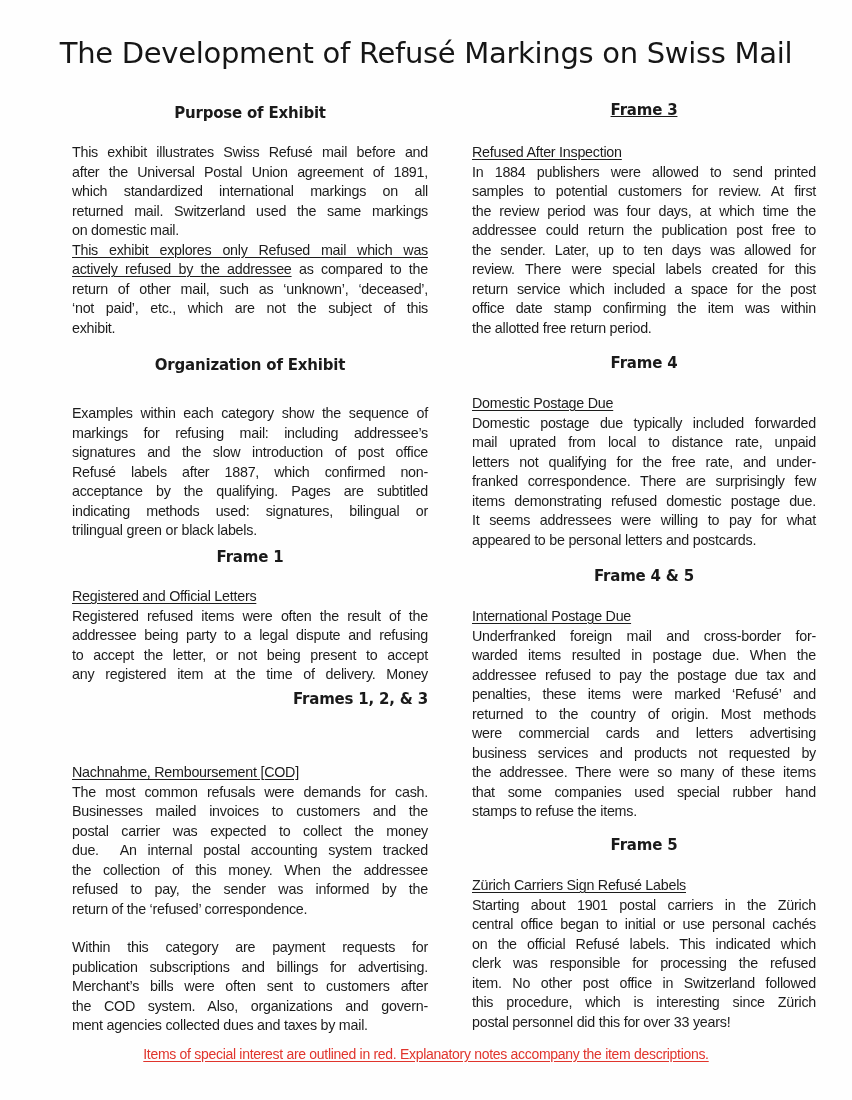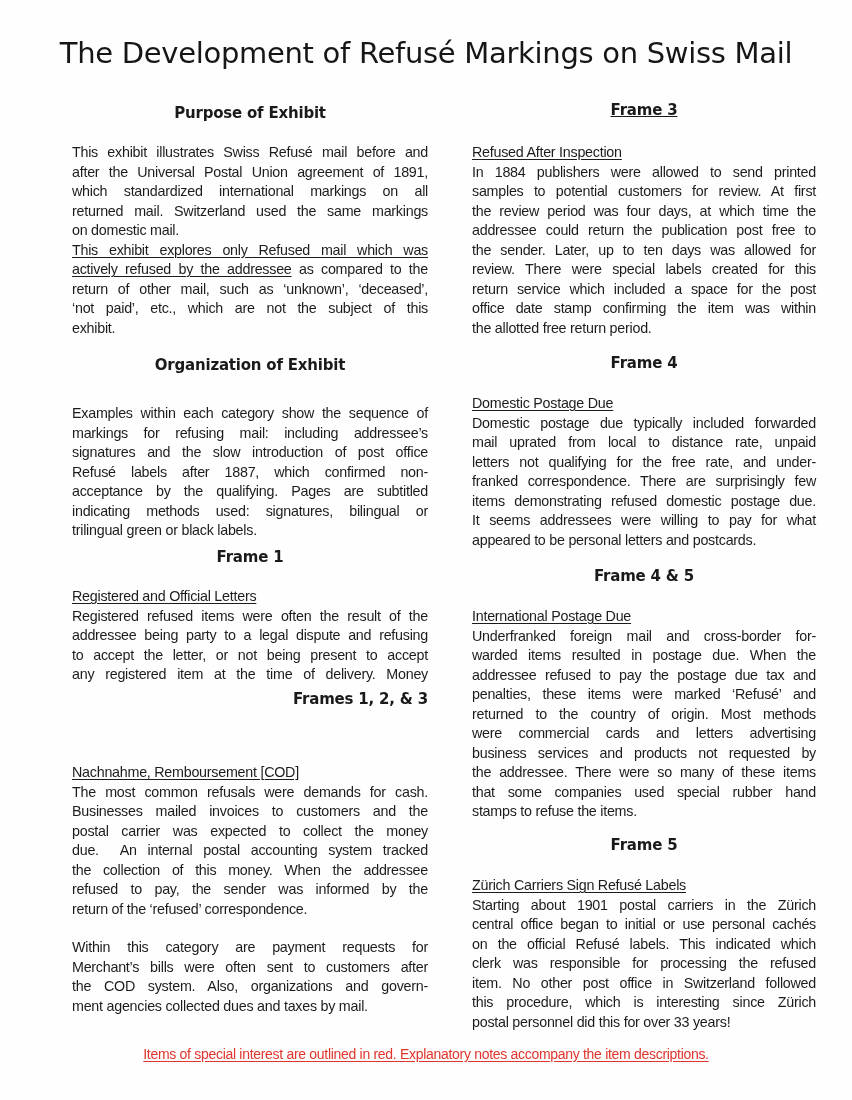--- a/index.html
+++ b/index.html
@@ -75,20 +75,21 @@
     <span class="line">The most common refusals were demands for cash.</span>
     <span class="line">Businesses mailed invoices to customers and the</span>
     <span class="line">postal carrier was expected to collect the money</span>
     <span class="line" style="white-space:pre">due.  An internal postal accounting system tracked</span>
     <span class="line">the collection of this money. When the addressee</span>
     <span class="line">refused to pay, the sender was informed by the</span>
     <span class="line last">return of the ‘refused’ correspondence.</span>
   </div>
   <div class="para" style="top:938px; left:0; width:356px;">
     <span class="line">Within this category are payment requests for</span>
+    <span class="line">publication subscriptions and billings for advertising.</span>
     <span class="line">Merchant’s bills were often sent to customers after</span>
     <span class="line">the COD system. Also, organizations and govern-</span>
     <span class="line last">ment agencies collected dues and taxes by mail.</span>
   </div>
 </div>
 
 <div class="col right">
   <div class="head" style="top:101px; left:0; width:344px;text-decoration:underline;">Frame 3</div>
   <div class="para" style="top:143px; left:0; width:344px;">
     <span class="line last"><span class="sub">Refused After Inspection</span></span>

